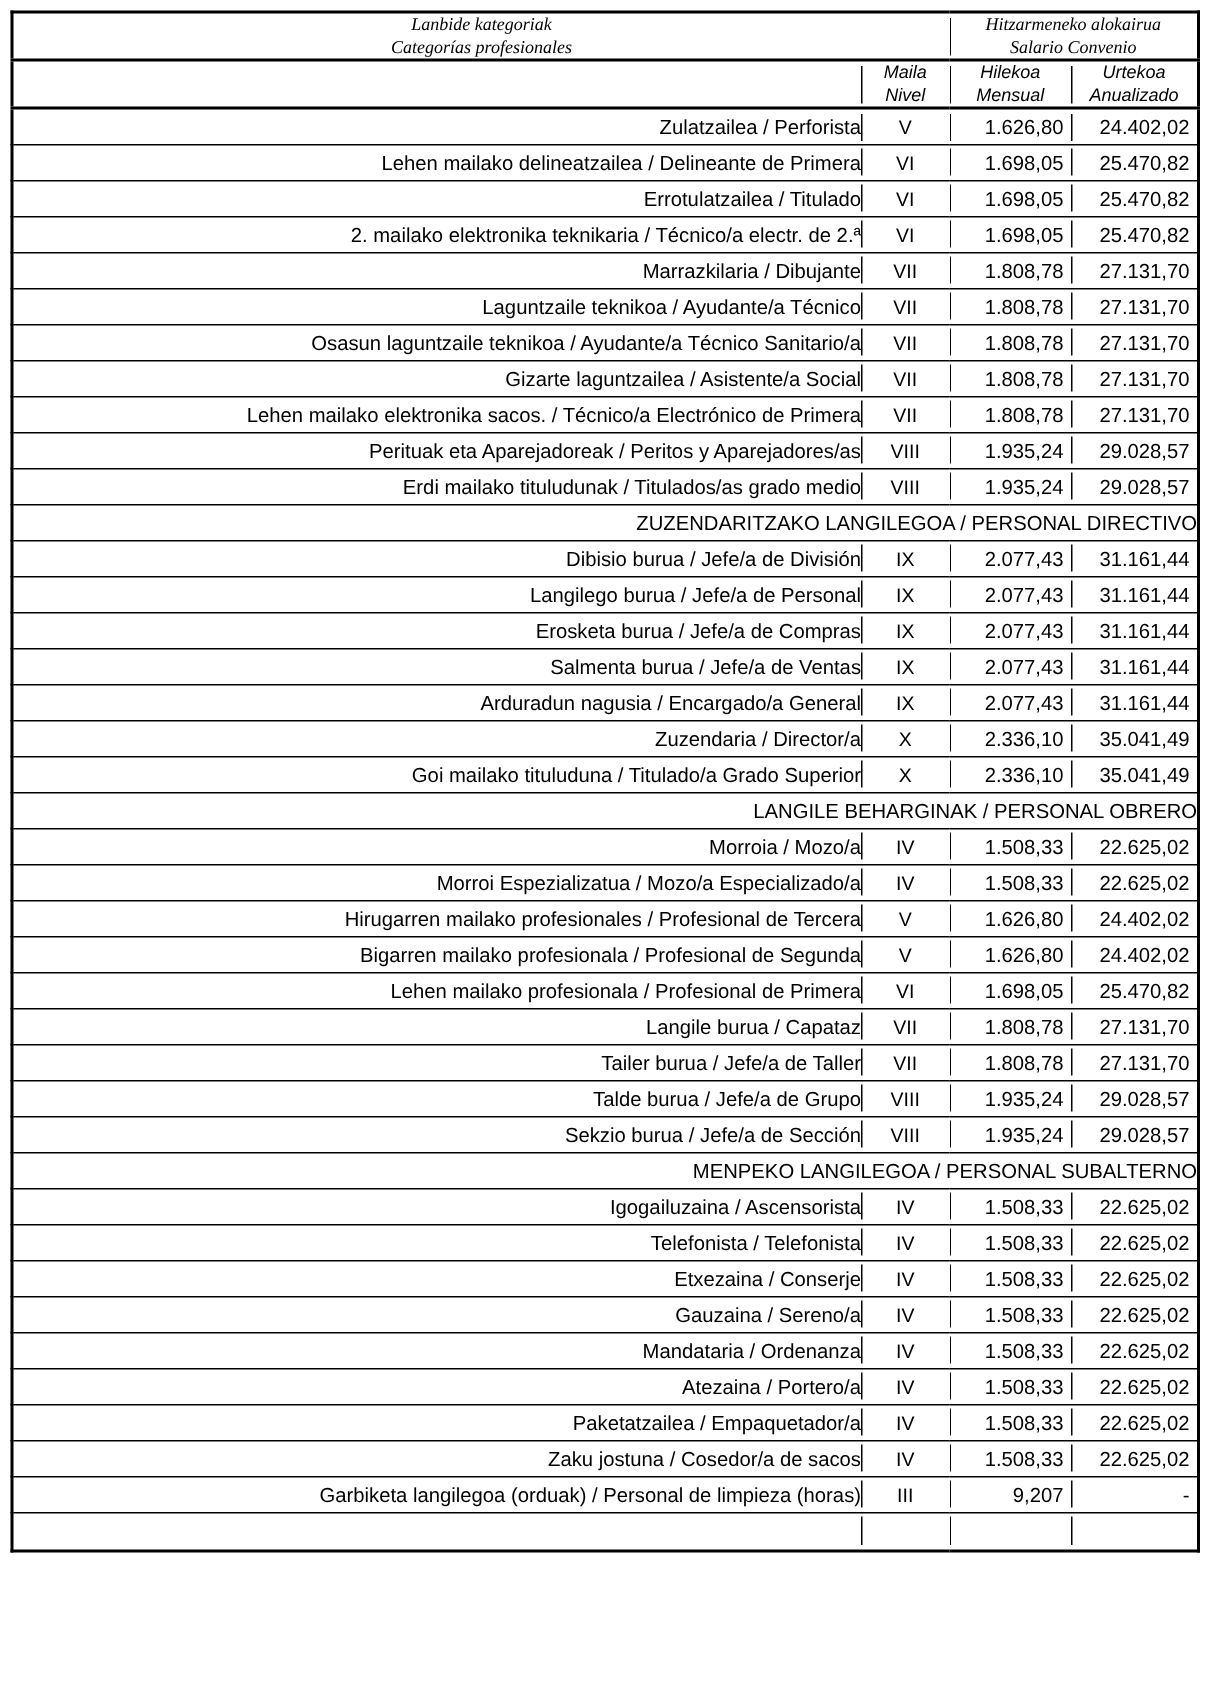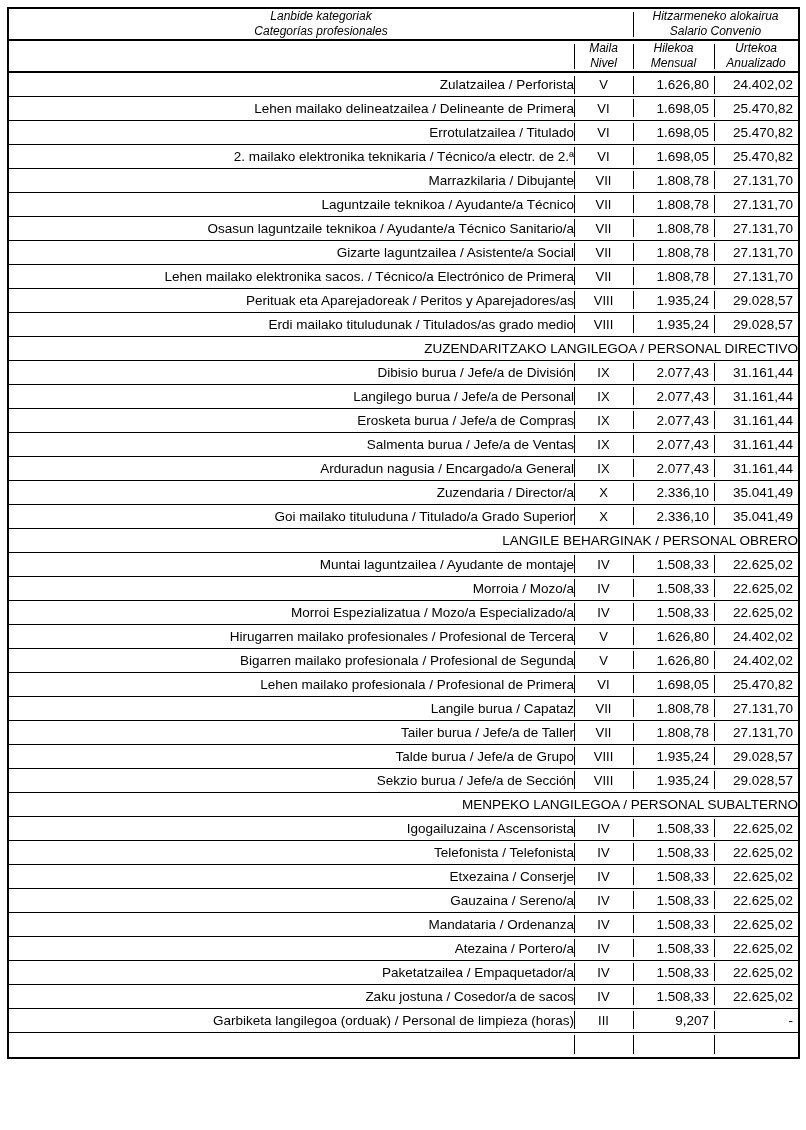--- a/index.html
+++ b/index.html
@@ -35,21 +35,21 @@
     overflow: hidden;
     white-space: nowrap;
   }
   
   .vdiv {
     background-image: linear-gradient(#000, #000);
     background-repeat: no-repeat;
     background-size: 1px calc(100% - 5px);
     background-position: 0 2.5px;
   }
-  .caption-row th { height: 30px; }
+  .caption-row th { height: 30px; font-family: Liberation Serif, serif; }
   .sub-row th { height: 29px; }
   .hdr {
     font-style: italic;
     font-size: 12px;
     line-height: 15px;
     text-align: center;
   }
   tbody td { height: 24px; font-size: 13.5px; }
   td.cat { text-align: right; padding-left: 21px; }
   td.lvl { text-align: center; font-size: 13px; }
@@ -203,26 +203,20 @@
         <tr>
           <td class="cat">Goi mailako tituluduna / Titulado/a Grado Superior</td>
           <td class="lvl vdiv">X</td>
           <td class="num vdiv">2.336,10</td>
           <td class="num vdiv">35.041,49</td>
         </tr>
         <tr>
           <td class="cat" colspan="4">LANGILE BEHARGINAK / PERSONAL OBRERO</td>
         </tr>
         <tr>
-          <td class="cat">Muntai laguntzailea / Ayudante de montaje</td>
-          <td class="lvl vdiv">IV</td>
-          <td class="num vdiv">1.508,33</td>
-          <td class="num vdiv">22.625,02</td>
-        </tr>
-        <tr>
           <td class="cat">Morroia / Mozo/a</td>
           <td class="lvl vdiv">IV</td>
           <td class="num vdiv">1.508,33</td>
           <td class="num vdiv">22.625,02</td>
         </tr>
         <tr>
           <td class="cat">Morroi Espezializatua / Mozo/a Especializado/a</td>
           <td class="lvl vdiv">IV</td>
           <td class="num vdiv">1.508,33</td>
           <td class="num vdiv">22.625,02</td>

